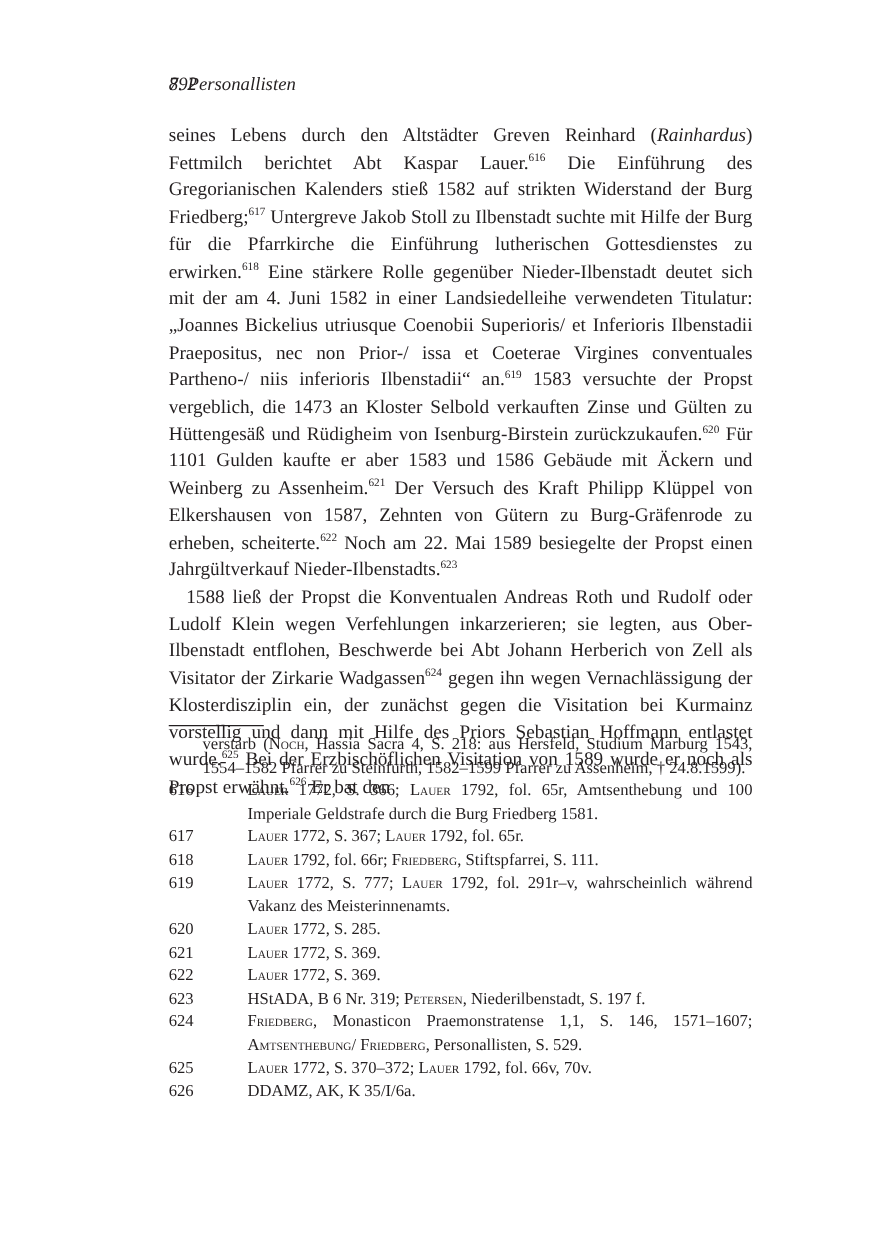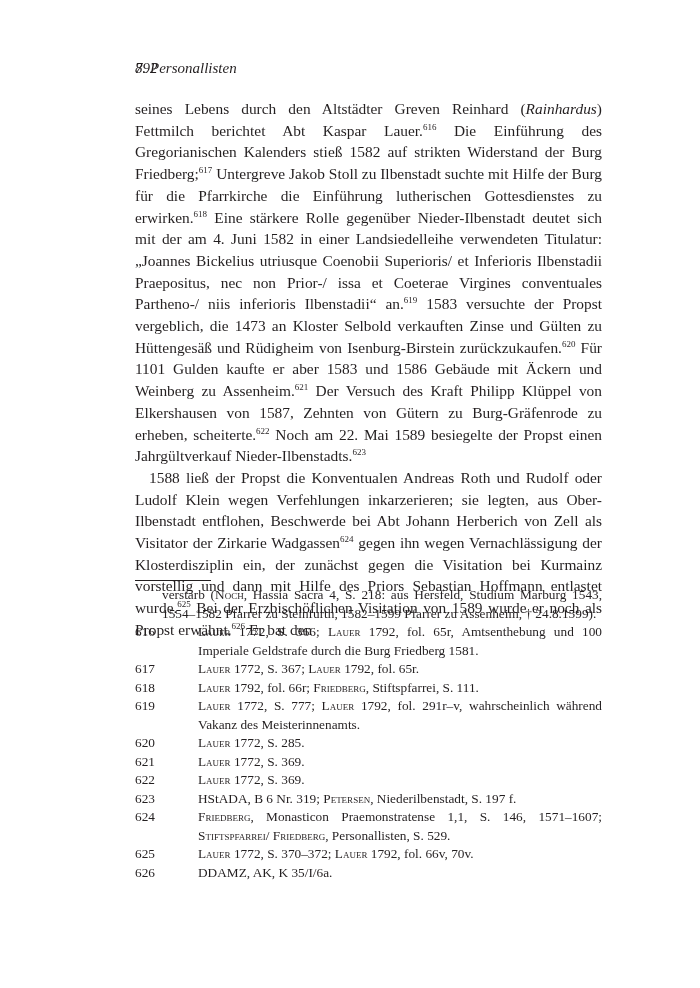--- a/index.html
+++ b/index.html
@@ -67,21 +67,21 @@
         <div class="fn">
           <span class="fn-num">622</span>
           <span class="fn-text"><span class="sc">Lauer</span> 1772, S. 369.</span>
         </div>
         <div class="fn">
           <span class="fn-num">623</span>
           <span class="fn-text">HStADA, B 6 Nr. 319; <span class="sc">Petersen</span>, Niederilbenstadt, S. 197 f.</span>
         </div>
         <div class="fn">
           <span class="fn-num">624</span>
-          <span class="fn-text"><span class="sc">Friedberg</span>, Monasticon Praemonstratense 1,1, S. 146, 1571–1607; <span class="sc">Stiftspfarrei</span>/ <span class="sc">Friedberg</span>, Personallisten, S. 529.</span>
+          <span class="fn-text"><span class="sc">Friedberg</span>, Monasticon Praemonstratense 1,1, S. 146, 1571–1607; <span class="sc">Amtsenthebung</span>/ <span class="sc">Friedberg</span>, Personallisten, S. 529.</span>
         </div>
         <div class="fn">
           <span class="fn-num">625</span>
           <span class="fn-text"><span class="sc">Lauer</span> 1772, S. 370–372; <span class="sc">Lauer</span> 1792, fol. 66v, 70v.</span>
         </div>
         <div class="fn">
           <span class="fn-num">626</span>
           <span class="fn-text">DDAMZ, AK, K 35/I/6a.</span>
         </div>
       </div>

